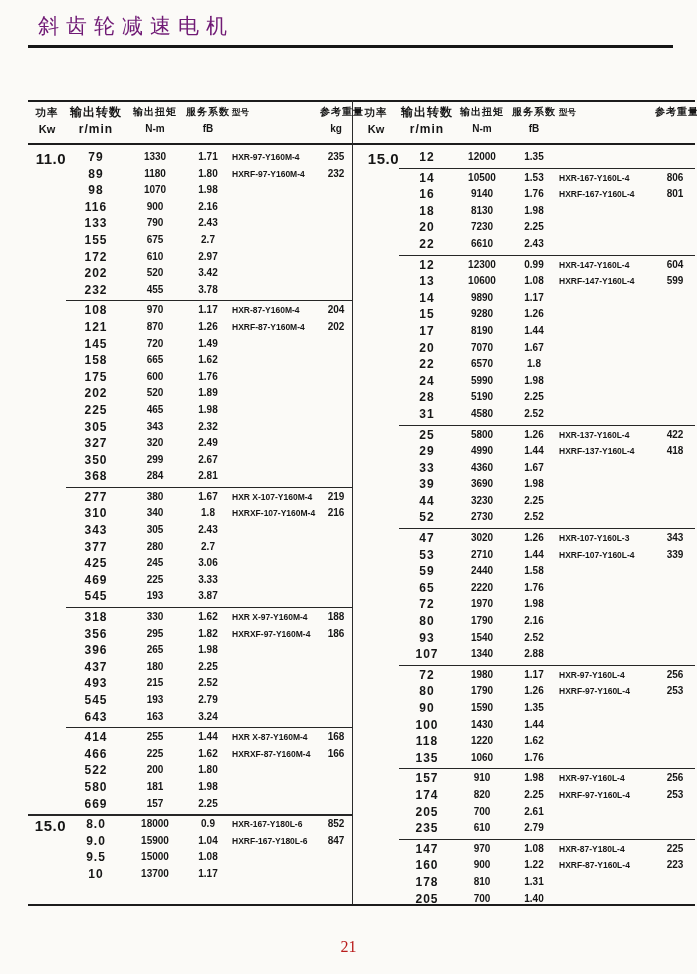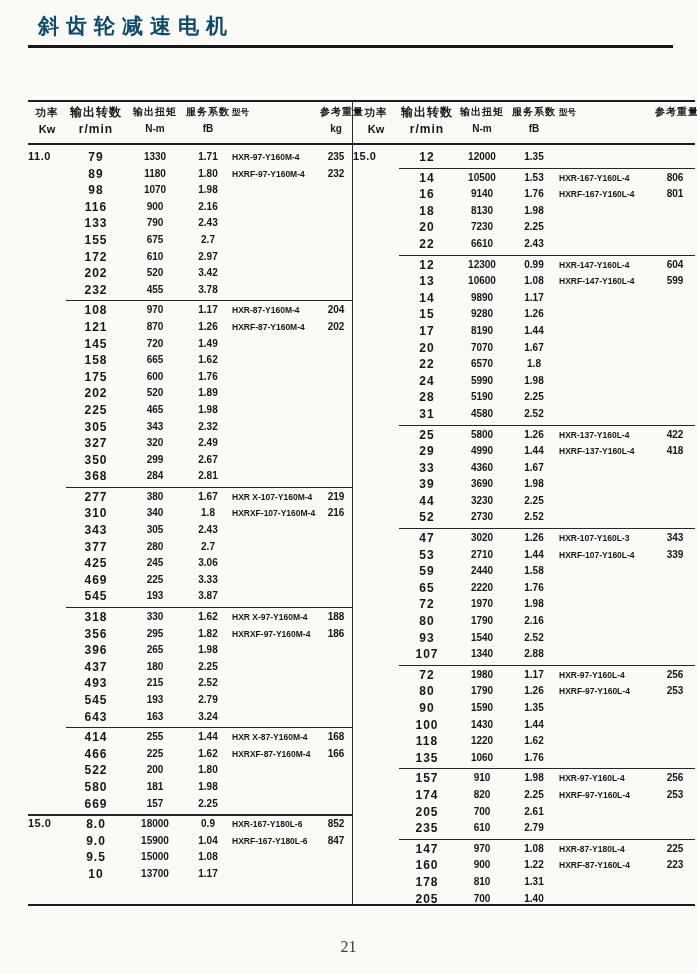--- a/index.html
+++ b/index.html
@@ -8,21 +8,21 @@
     background:#fbfaf7;
     font-family:"Liberation Sans","DejaVu Sans",sans-serif;
     color:#161616;
     -webkit-font-smoothing:antialiased;
   }
   .page{position:relative;width:697px;height:974px;overflow:hidden;}
 
   
   .title{
     position:absolute;left:38px;top:12px;margin:0;
-    font-size:21px;font-weight:700;letter-spacing:7px;color:#0c4a6e;
+    font-size:21px;font-weight:400;letter-spacing:7px;color:#701a75;
   }
   .title-rule{position:absolute;left:28px;top:45px;width:645px;height:3px;background:#161616;}
 
   
   .rule-top{position:absolute;left:28px;top:100px;width:667px;height:2px;background:#1c1c1c;}
   .rule-head{position:absolute;left:28px;top:143px;width:667px;height:2px;background:#1c1c1c;}
   .rule-bottom{position:absolute;left:28px;top:904px;width:667px;height:2px;background:#1c1c1c;}
   .vdiv{position:absolute;left:352px;top:100px;width:1px;height:806px;background:#2a2a2a;}
 
   
@@ -52,36 +52,36 @@
   .half{position:absolute;top:147px;}
   .half.bl{left:28px;width:324px;}
   .half.br{left:353px;width:342px;}
   .grp{position:relative;padding-top:2px;padding-bottom:2px;}
   .grp:not(:first-child)::before{
     content:"";position:absolute;top:0;right:0;height:1px;background:#262626;left:38px;
   }
   .br .grp:not(:first-child)::before{left:46px;}
   .grp.full::before{left:0 !important;height:2px;}
   .kwlab{
-    position:absolute;left:0;top:3px;width:38px;text-align:left;
-    font-size:11px;font-weight:700;letter-spacing:0.5px;
+    position:absolute;left:0;top:3px;width:38px;text-align:right;
+    font-size:15px;font-weight:700;letter-spacing:0.5px;
   }
   .br .kwlab{width:46px;}
   .row{display:flex;height:16.6px;line-height:16.6px;white-space:nowrap;}
   .cell{display:inline-block;text-align:center;font-weight:700;}
   .c-rpm{font-size:12px;letter-spacing:1px;}
   .c-tq{font-size:10px;}
   .c-fb{font-size:10px;}
   .c-model{font-size:8.5px;text-align:left;letter-spacing:0;}
   .c-wt{font-size:10px;}
 
   
   .pageno{
     position:absolute;left:0;top:938px;width:697px;text-align:center;
-    font-family:"Liberation Serif","DejaVu Serif",serif;font-size:16px;color:#404040;
+    font-family:"Liberation Serif","DejaVu Serif",serif;font-size:16px;color:#b91c1c;
   }
 </style>
 </head>
 <body>
 
 <div class="page">
 
   <h1 class="title">斜齿轮减速电机</h1>
   <div class="title-rule"></div>
 

